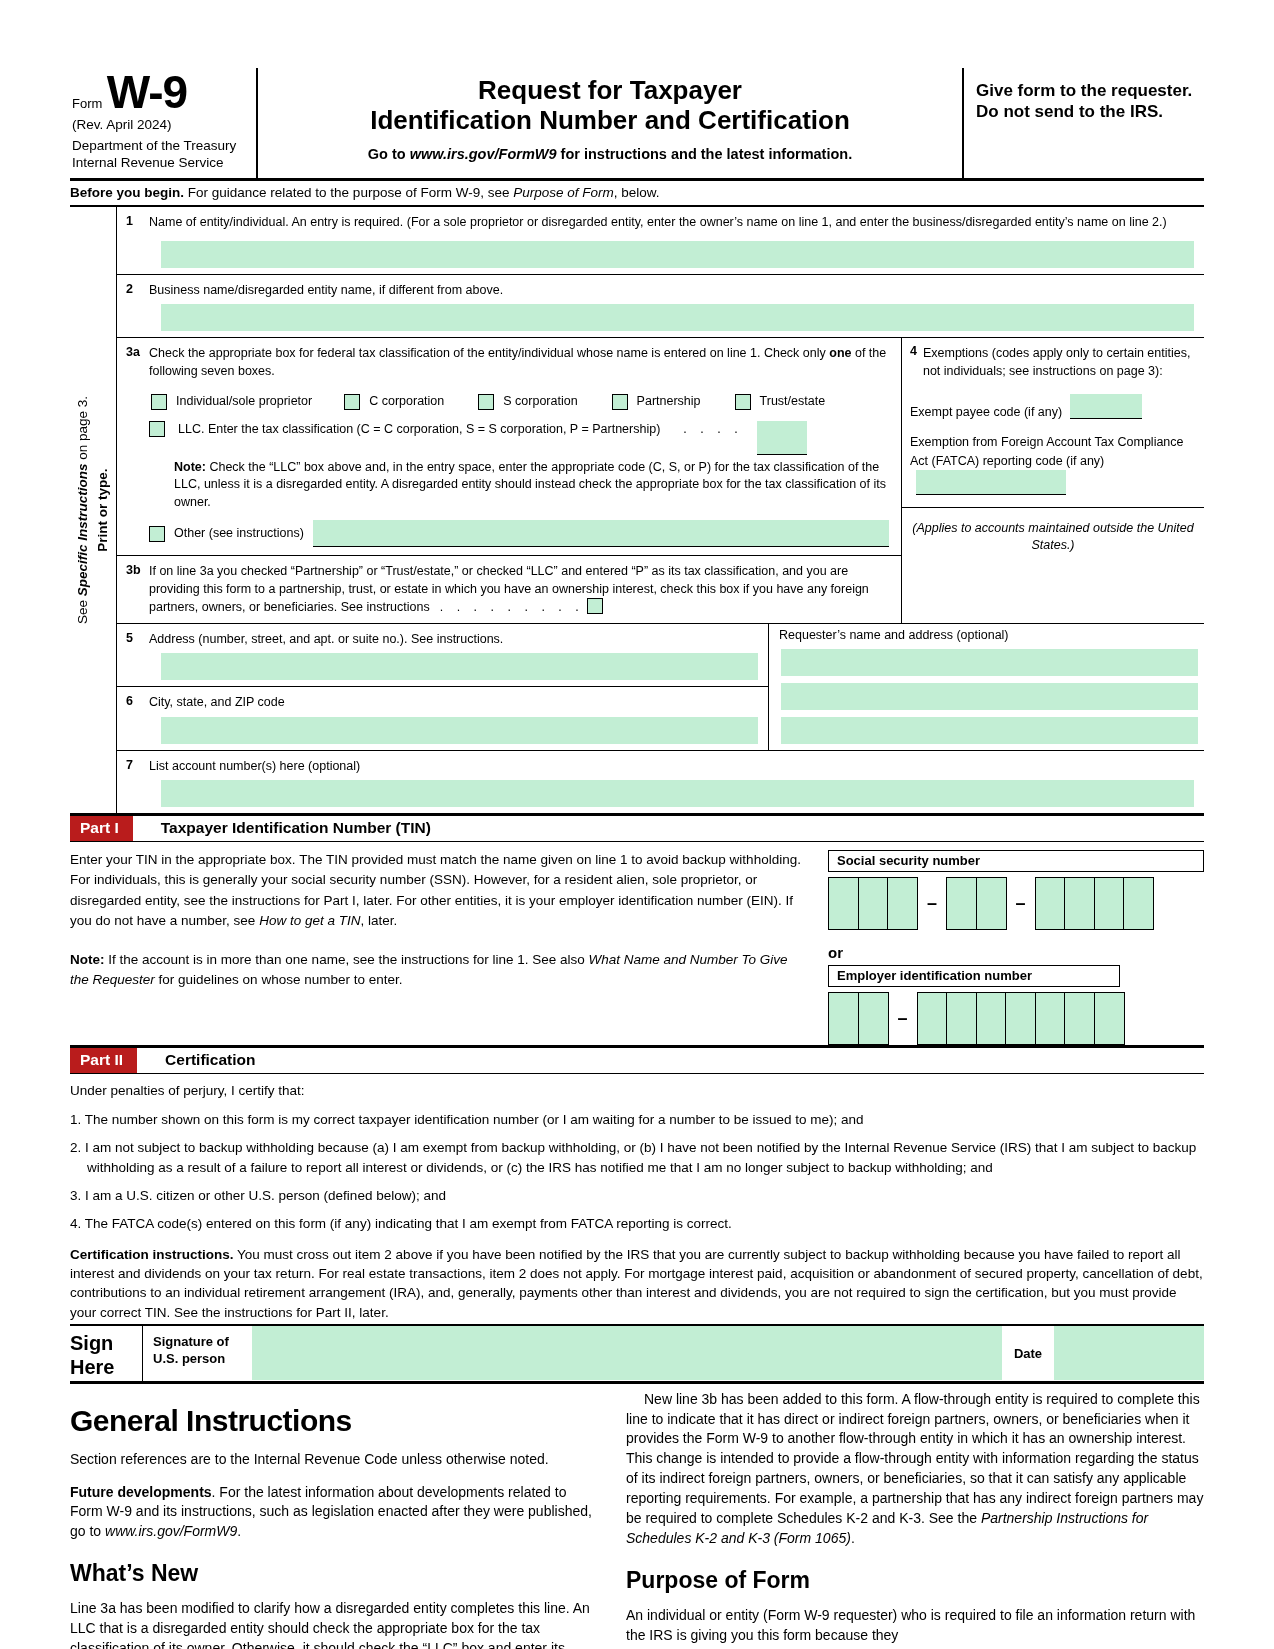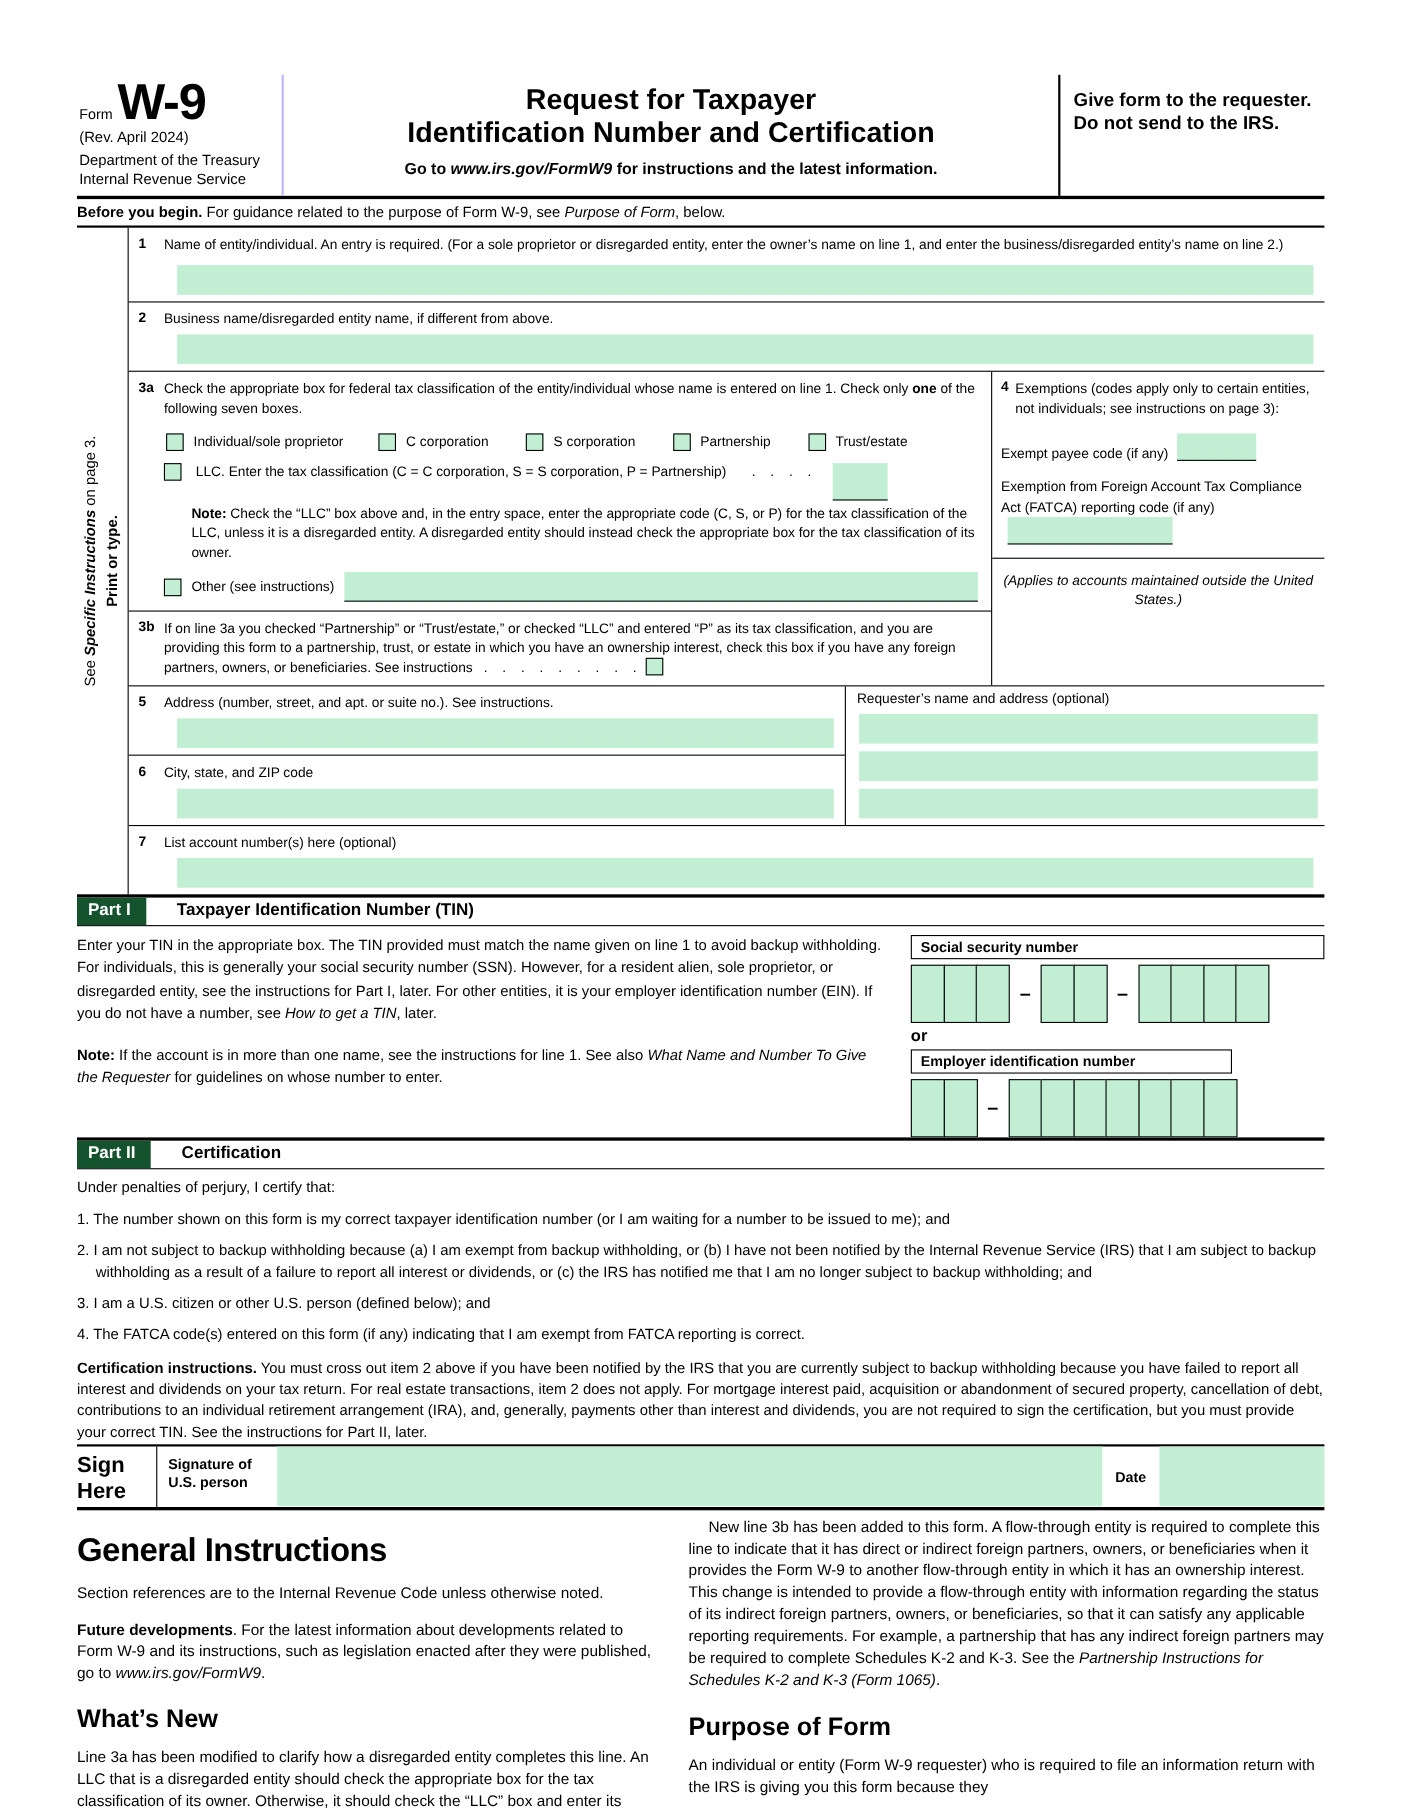--- a/index.html
+++ b/index.html
@@ -2,21 +2,21 @@
 <html><head>
 <meta charset="utf-8">
 <style>
   :root{ --green:#c2eed4; }
   *{ box-sizing:border-box; margin:0; padding:0; }
   body{ background:#fff; color:#000; font-family:"Liberation Sans","DejaVu Sans",sans-serif; }
   .page{ width:1274px; height:1649px; padding:68px 70px 0 70px; position:relative; background:#fff; }
 
   
   .hdr{ display:flex; border-bottom:3px solid #000; }
-  .hdr-left{ width:188px; border-right:2px solid #c4b5fd; padding:4px 6px 6px 2px; }
+  .hdr-left{ width:188px; border-right:2px solid #000000; padding:4px 6px 6px 2px; }
   .hdr-form-word{ font-size:13px; }
   .hdr-form-num{ font-size:46px; font-weight:bold; letter-spacing:-1px; line-height:0.9; }
   .hdr-rev{ font-size:13.5px; margin-top:4px; }
   .hdr-dept{ font-size:13.5px; margin-top:6px; line-height:1.25; }
   .hdr-center{ flex:1; text-align:center; padding:8px 10px 4px; }
   .hdr-title{ font-size:26px; font-weight:bold; line-height:1.15; }
   .hdr-goto{ font-size:14.5px; font-weight:bold; margin-top:10px; }
   .hdr-right{ width:242px; border-left:2px solid #000; padding:12px 4px 4px 12px; }
   .hdr-give{ font-size:17px; font-weight:bold; line-height:1.25; }
   i{ font-style:italic; }
@@ -62,35 +62,35 @@
   .applies{ border-top:1.5px solid #000; margin-top:12px; padding:12px 10px 8px; font-style:italic; text-align:center; line-height:1.4; }
 
   
   .r56{ display:flex; border-top:1.5px solid #000; }
   .r56-left{ width:652px; border-right:1.5px solid #000; }
   .req{ flex:1; padding:4px 4px 6px 10px; font-size:12.5px; }
   .req .gf{ margin:7px 2px 0 2px; }
 
   
   .pbar{ display:flex; align-items:stretch; border-top:3px solid #000; border-bottom:1.5px solid #000; }
-  .plabel{ background:#14532d; color:#fff; font-weight:bold; font-size:15.5px; padding:3px 14px 4px 10px; }
+  .plabel{ background:#b91c1c; color:#fff; font-weight:bold; font-size:15.5px; padding:3px 14px 4px 10px; }
   .ptitle{ font-weight:bold; font-size:15.5px; padding:3px 0 4px 28px; }
 
   
   .p1body{ display:flex; padding-top:8px; }
   .p1text{ width:752px; font-size:13.5px; line-height:1.5; padding-right:14px; }
   .p1text p{ margin-bottom:19px; }
   .tinboxes{ flex:1; padding-left:6px; }
   .numlabel{ border:1.5px solid #000; font-weight:bold; font-size:13px; padding:2px 8px 3px; background:#fff; }
   .cellrow{ display:flex; align-items:center; margin-top:5px; }
   .cgroup{ display:flex; }
   .cell{ width:31px; height:53px; background:var(--green); border:1.5px solid #000; margin-left:-1.5px; }
   .cell:first-child{ margin-left:0; }
   .dash{ font-weight:bold; font-size:18px; padding:0 9px; }
-  .orword{ font-weight:bold; font-size:15px; margin:3px 0 4px; }
+  .orword{ font-weight:bold; font-size:15px; margin:14px 0 4px; }
   .einlabel{ width:292px; }
 
   
   .certwrap{ font-size:13.5px; line-height:1.42; padding-top:7px; }
   .certwrap .intro{ margin-bottom:10px; }
   .citem{ padding-left:17px; text-indent:-17px; margin-bottom:9px; }
   .certinstr{ margin-top:12px; }
 
   
   .signrow{ display:flex; border-top:2px solid #000; border-bottom:3px solid #000; height:60px; margin-top:2px; }

